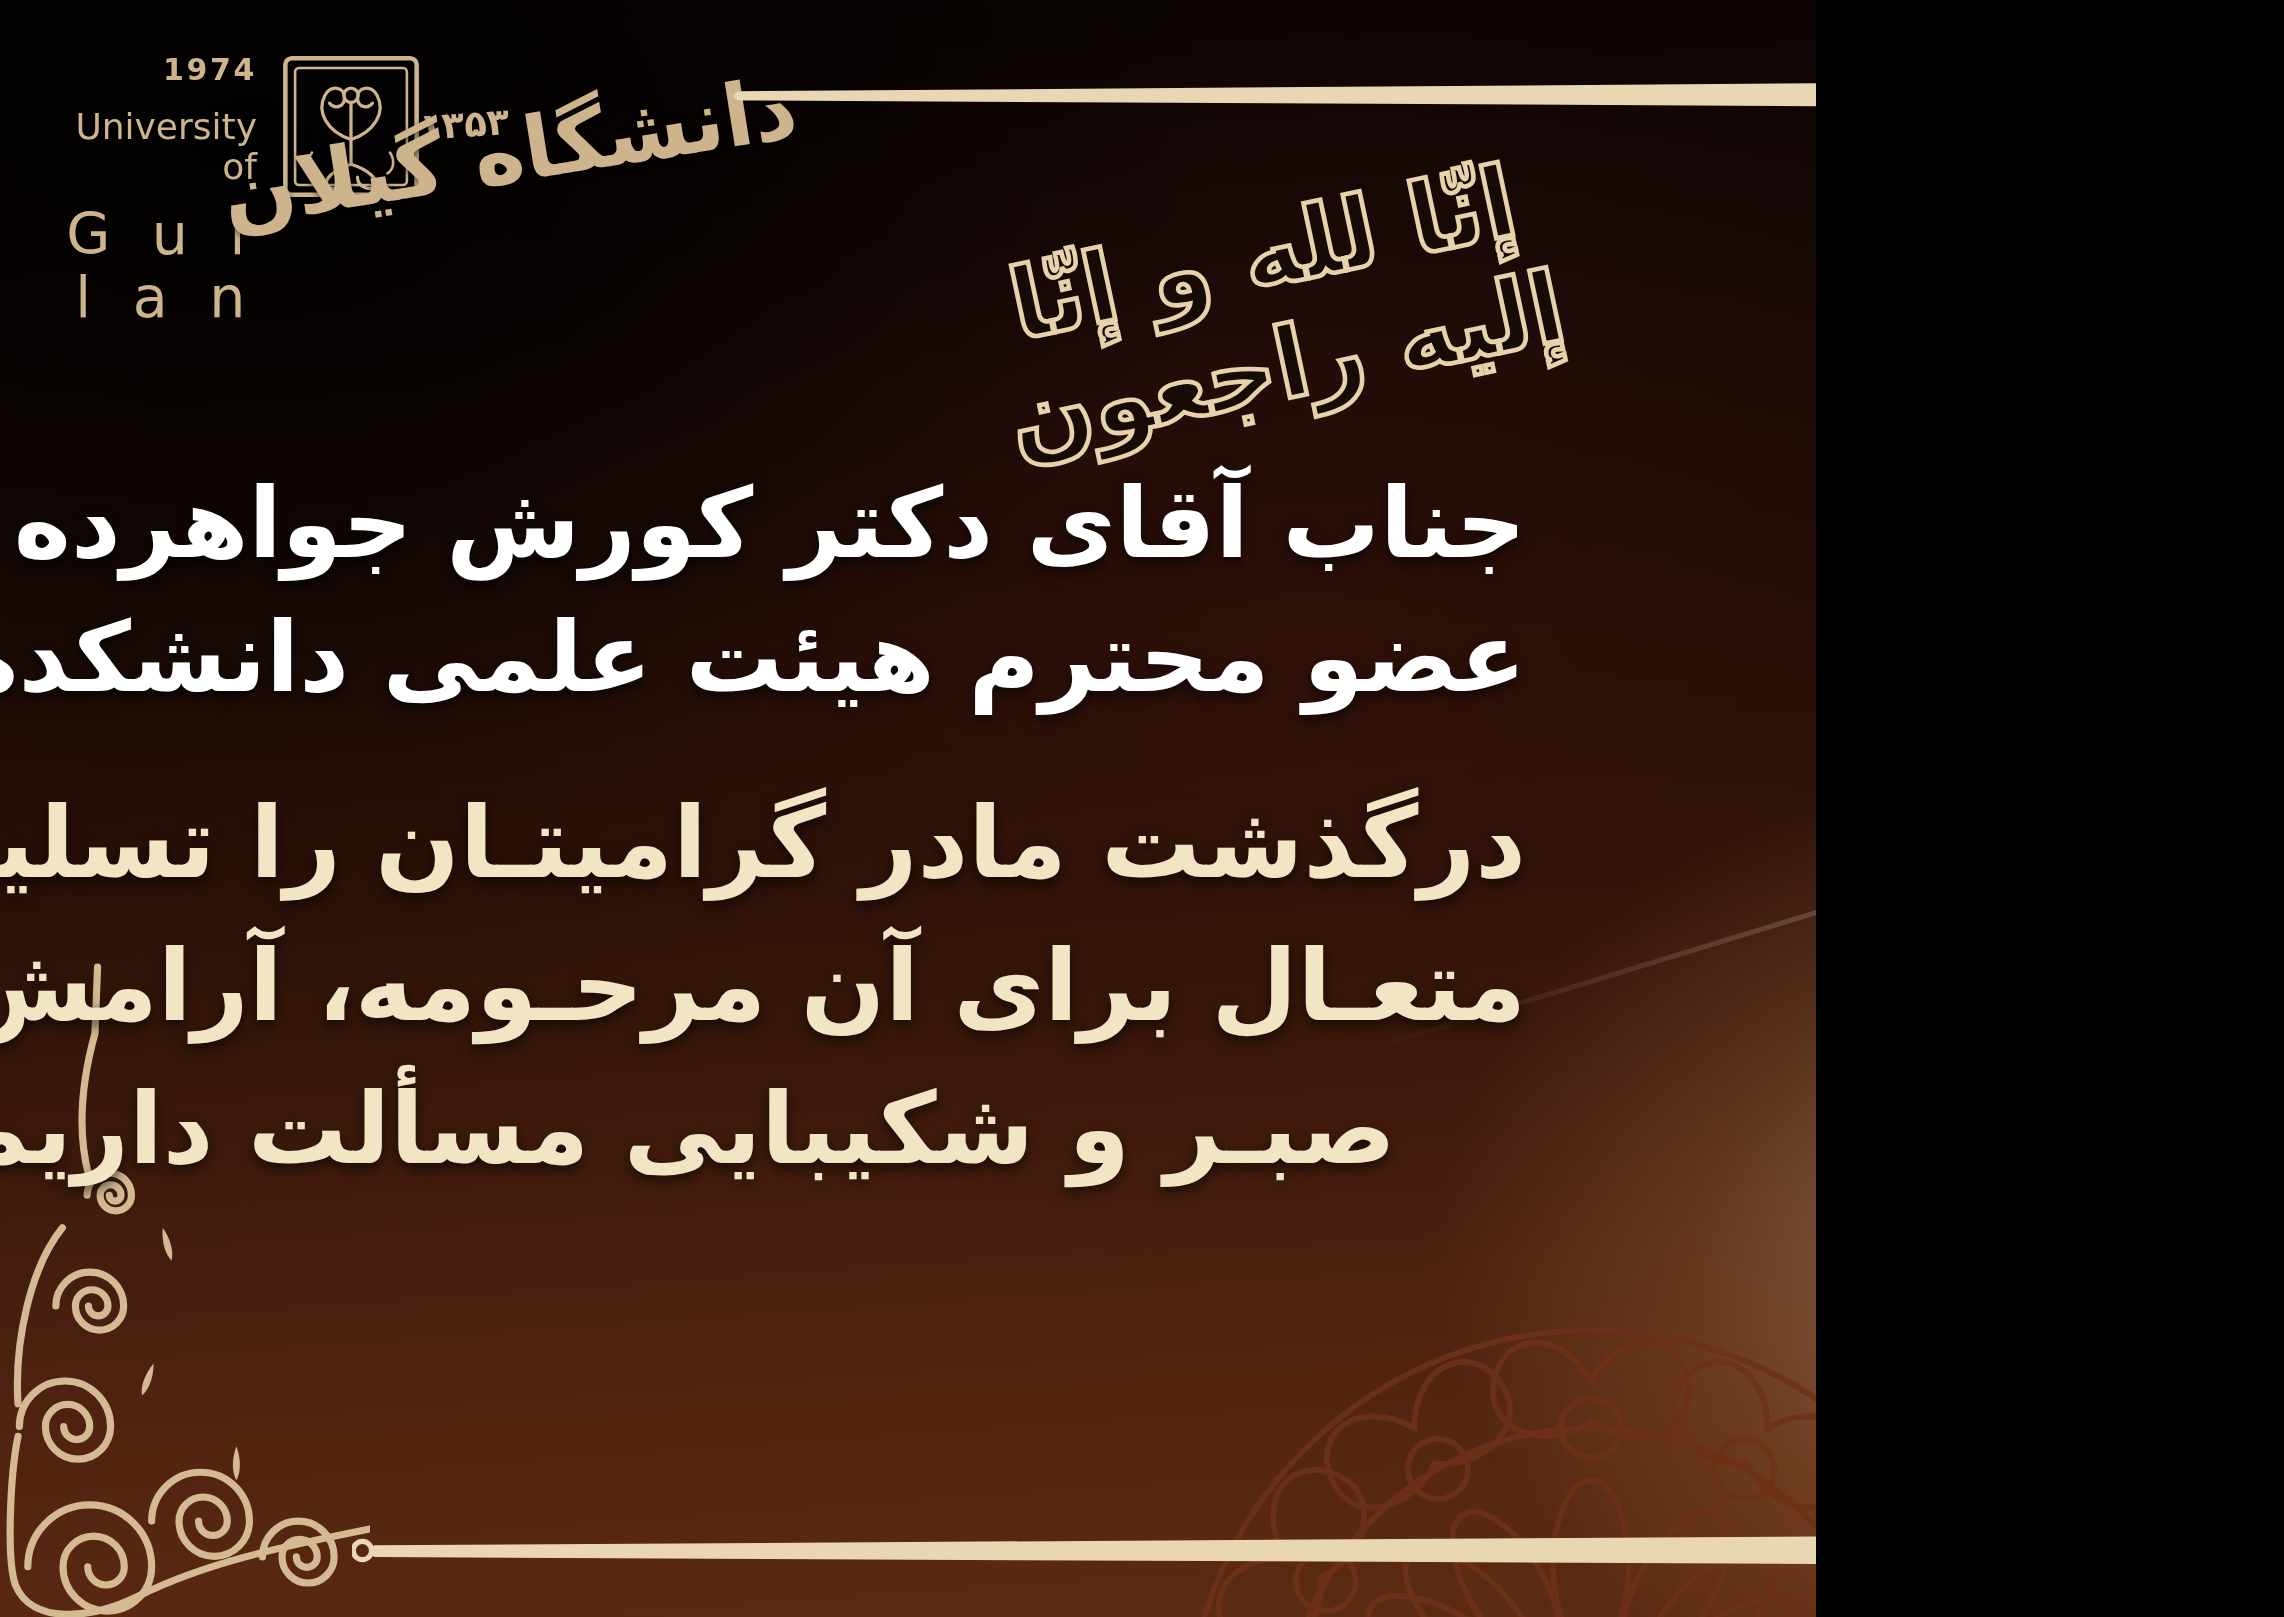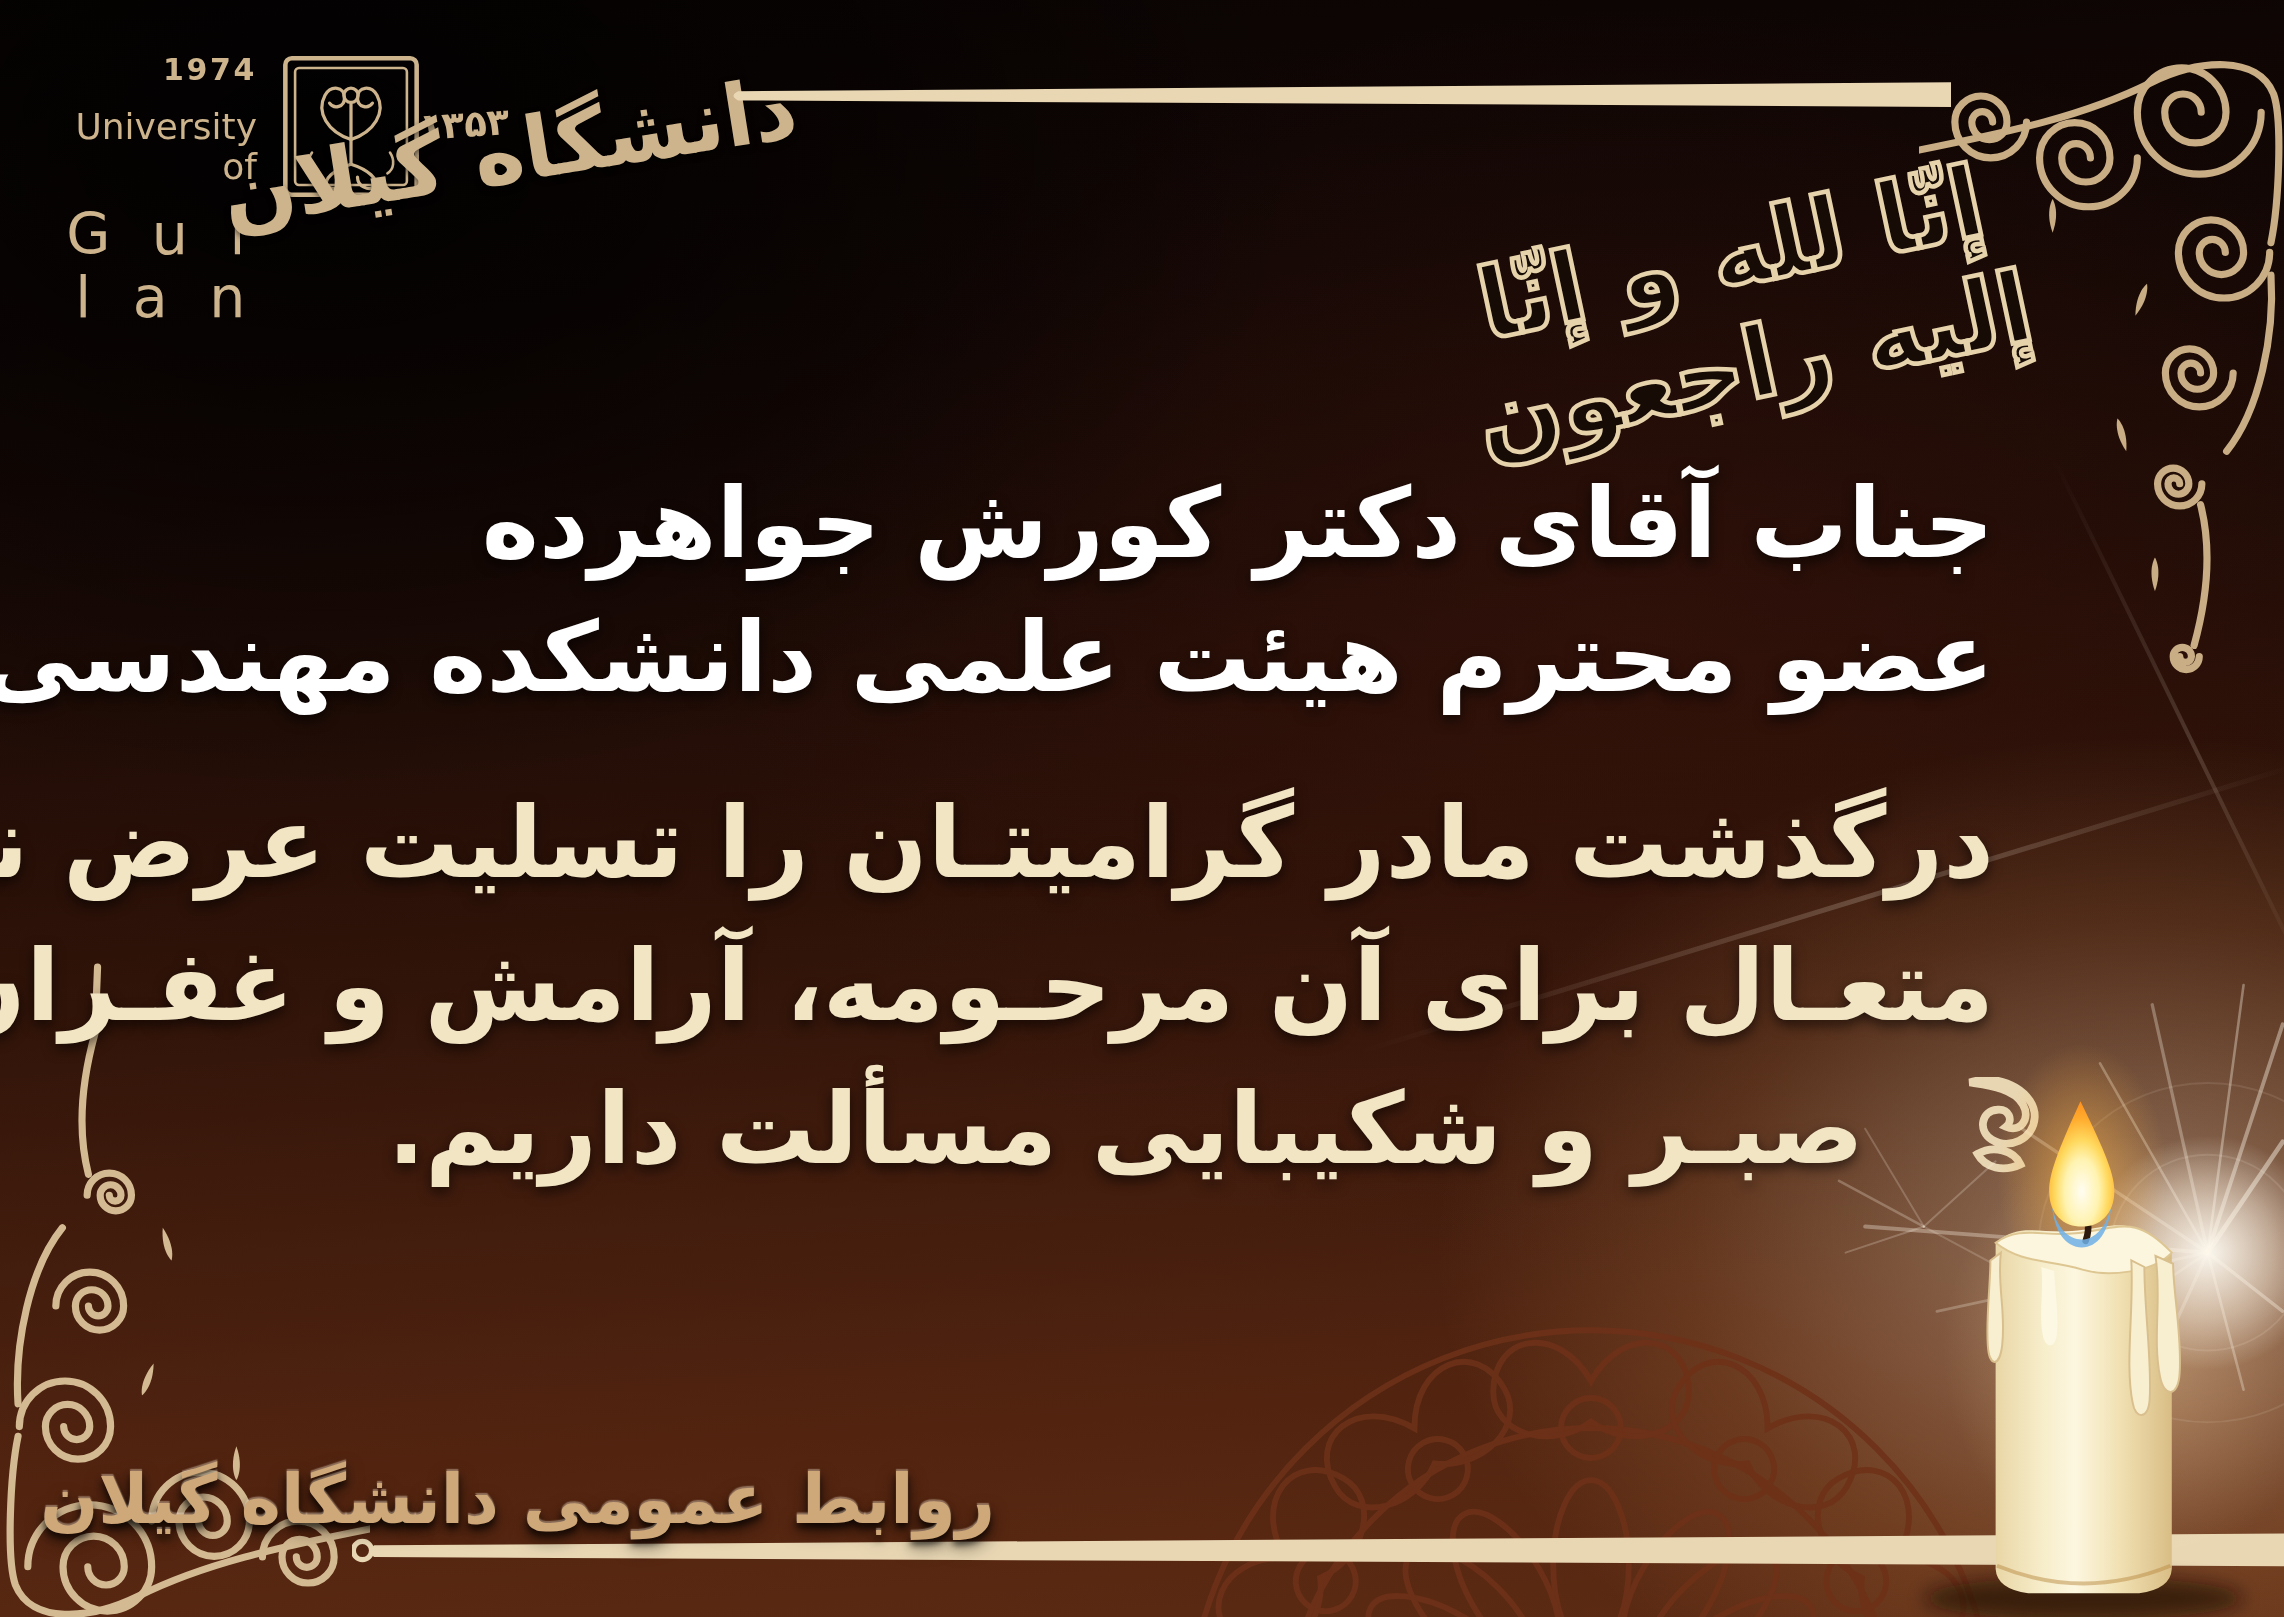--- a/index.html
+++ b/index.html
@@ -1,17 +1,17 @@
 <!DOCTYPE html>
 <html lang="fa" style="font-size:10.4px"><head>
 <meta charset="utf-8">
 <style>
   html,body{margin:0;padding:0;background:#000;}
   .stage{
-    position:relative;width:2284px;height:1617px;overflow:hidden;
+    position:relative;width:1816px;height:1617px;overflow:hidden;
     font-family:"DejaVu Sans",sans-serif;
     background:
       radial-gradient(978px 717px at 2139px 1252px, rgba(255,236,205,.42), rgba(255,190,120,.14) 46%, rgba(255,190,120,0) 72%),
       radial-gradient(1500px 978px at 14% 9%, rgba(0,0,0,.9), rgba(0,0,0,0) 66%),
       radial-gradient(1304px 913px at 72% 40%, rgba(58,20,11,.55), rgba(58,20,11,0) 70%),
       linear-gradient(176deg,#0a0403 0%,#120705 20%,#1d0b06 37%,#2d1208 54%,#411c0d 70%,#522410 84%,#5d2b13 100%);
   }
   .abs{position:absolute;}
 
   
@@ -274,16 +274,15 @@
       <path d="M262,950 Q395,1004 528,950" fill="none" stroke="#b98c43" stroke-width="6" opacity="0.5"></path>
     </g>
 
     <path d="M398,452 C406,430 402,414 388,400" fill="none" stroke="#2e1a0c" stroke-width="10" stroke-linecap="round"></path>
     <path d="M346,396 C352,432 372,450 392,450 C412,450 432,430 438,394
              C434,440 416,462 392,462 C368,462 350,440 346,396 Z" fill="#6fb0e8" opacity="0.85"></path>
     <path d="M390,238 C420,300 442,345 442,375 C442,412 419,430 392,430
              C365,430 342,412 342,375 C342,345 362,300 390,238 Z" fill="url(#gFlame)"></path>
   </svg>
 
-  <div class="abs footer-pr">روابط عمومی دانشگاه گیلان</div>
 
 </div>
 
 
 </body></html>

